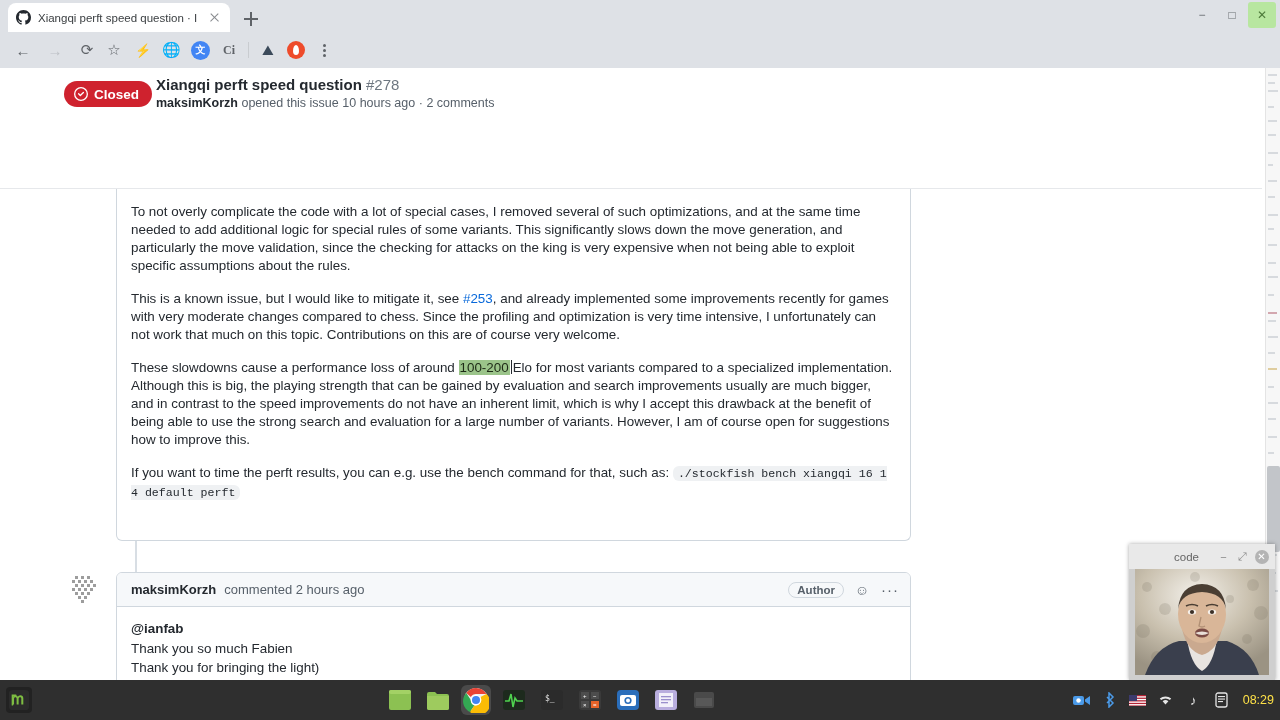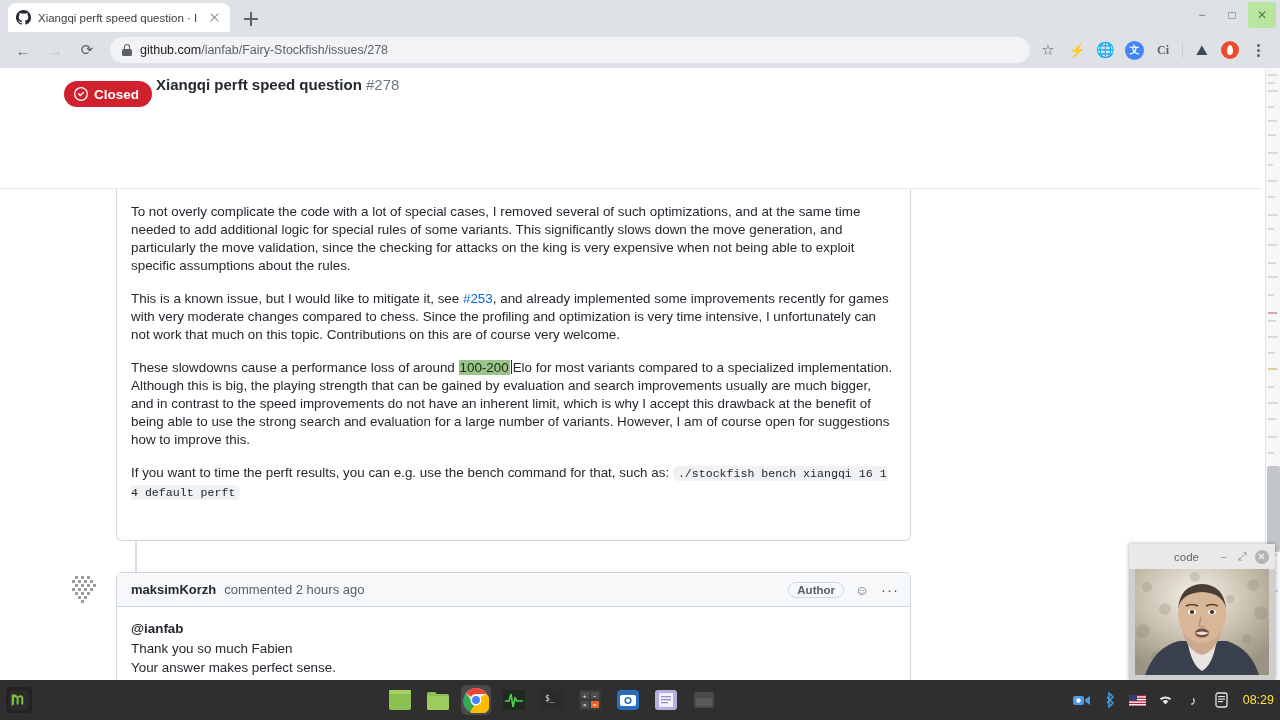--- a/index.html
+++ b/index.html
@@ -189,27 +189,20 @@
       <div class="navbtn">
           <span>←</span>
         </div>
       <div class="navbtn disabled">
           <span>→</span>
         </div>
       <div class="navbtn">
           <span>⟳</span>
         </div>
 
-      <div class="omnibox">
-        <span class="lock">
-            <span class="shackle"></span>
-            <span class="body"></span>
-          </span>
-        <span class="url"><span class="host">github.com</span><span class="path">/ianfab/Fairy-Stockfish/issues/278</span></span>
-      </div>
 
       <div class="ext-icons">
         <div class="ext star">☆</div>
         <div class="ext">⚡</div>
         <div class="ext globe">🌐</div>
         <div class="ext translate">文</div>
         <div class="ext ci">Ci</div>
         <div class="ext-sep"></div>
         <div class="ext shield">⛰</div>
         <div class="ext orange"></div>
@@ -275,35 +268,41 @@
         <span class="ch-author">maksimKorzh</span>
         <span class="ch-meta">commented 2 hours ago</span>
         <span class="ch-spacer"></span>
         <span class="badge-author">Author</span>
         <span class="icon-btn">☺</span>
         <span class="icon-btn icon-kebab">···</span>
       </div>
       <div class="c2-body">
         <div class="c2-line mention">@ianfab</div>
         <div class="c2-line">Thank you so much Fabien</div>
-        <div class="c2-line">Your answer makes perfect sense.</div>
         <div class="c2-line">Thank you for bringing the light)</div>
       </div>
     </div>
 
     <div class="closed-badge" style="position:absolute;left:64px;top:13px;">
       <svg class="closed-icon" viewBox="0 0 16 16">
         <path fill="#ffffff" d="M11.28 6.78a.75.75 0 0 0-1.06-1.06L7.25 8.69 5.78 7.22a.75.75 0 0 0-1.06 1.06l2 2a.75.75 0 0 0 1.06 0l3.5-3.5z"></path>
         <path fill="#ffffff" d="M8 1.5a6.5 6.5 0 1 0 0 13 6.5 6.5 0 0 0 0-13zM0 8a8 8 0 1 1 16 0A8 8 0 0 1 0 8z"></path>
       </svg>
       <span>Closed</span>
     </div>
     <div class="issue-title" style="position:absolute;left:156px;top:8px;">
       <span>Xiangqi perft speed question</span>
       <span class="num">#278</span>
+    </div>
+    <div class="issue-sub" style="position:absolute;left:156px;top:28px;">
+      <b>maksimKorzh</b>
+      <span>opened this issue</span>
+      <span>10 hours ago</span>
+      <span>·</span>
+      <span>2 comments</span>
     </div>
   </div>
 
   <div class="scrollbar">
     <div class="sb-map">
       <i style="top:6px;width:9px"></i>
         <i style="top:14px;width:7px"></i>
         <i style="top:22px;width:10px"></i>
       <i style="top:38px;width:6px"></i>
         <i style="top:52px;width:9px"></i>

